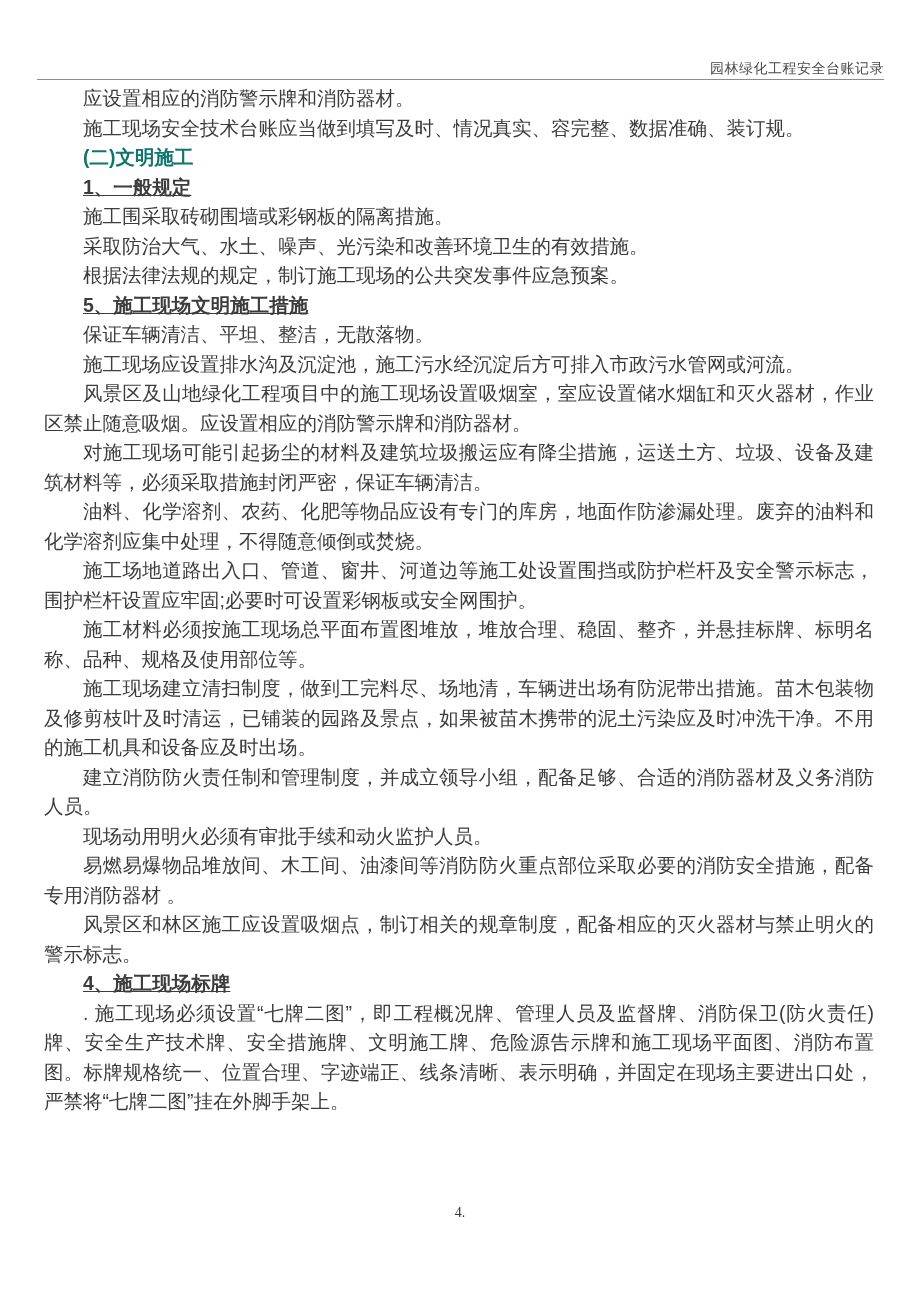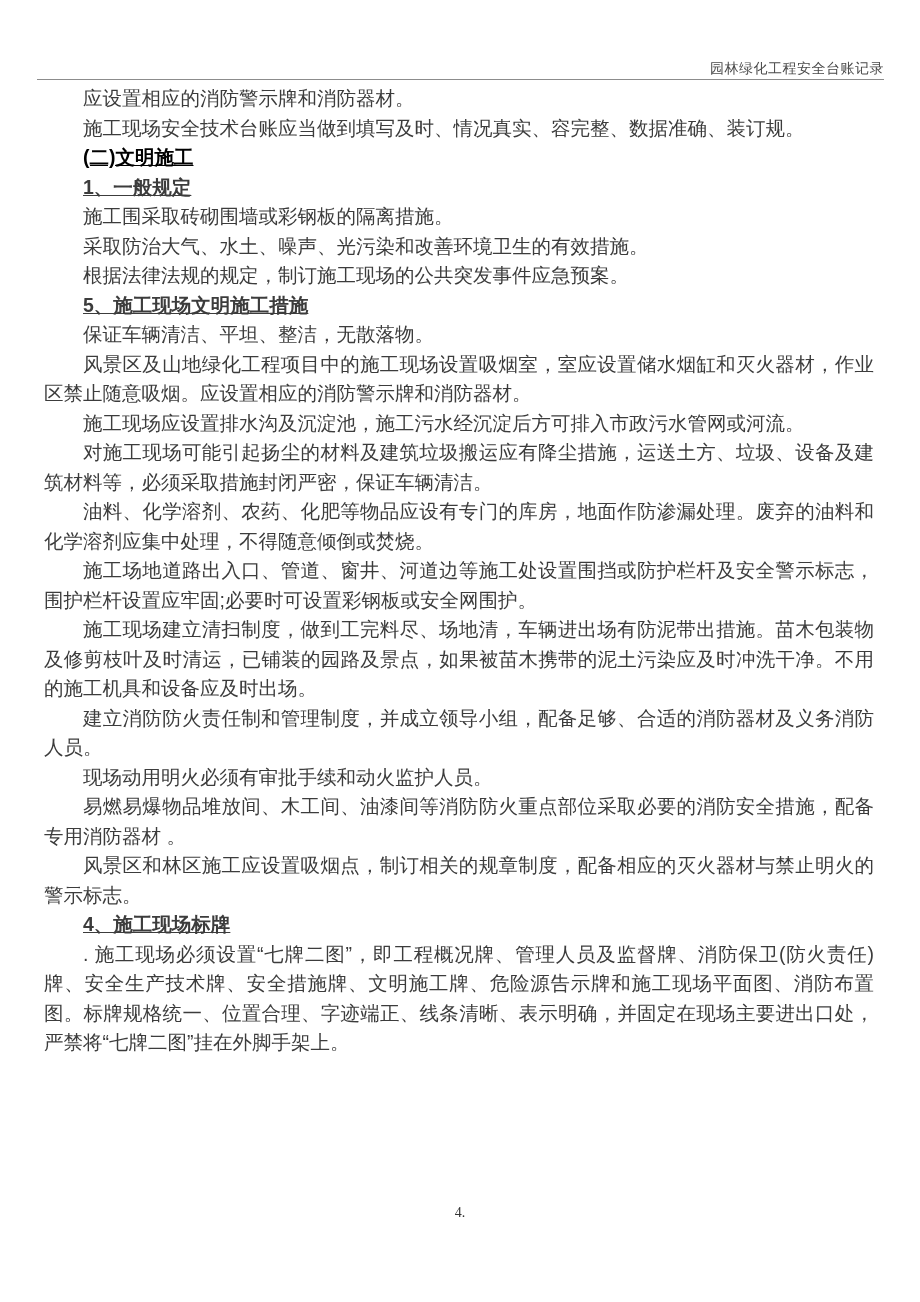--- a/index.html
+++ b/index.html
@@ -29,23 +29,22 @@
     line-height: 29.5px;
     color: #3c3c3c;
     text-align: justify;
   }
   .content p {
     margin: 0;
     padding: 0;
     text-indent: 2em;
   }
   .content p.h-orange {
-    color: #000000;
+    color: #0f766e;
     font-weight: 700;
-    text-decoration: underline;
   }
   .content p.h-bold {
     font-weight: 700;
     text-decoration: underline;
   }
   .page-footer {
     position: absolute;
     top: 1205px;
     left: 0;
     width: 100%;
@@ -65,25 +64,26 @@
 <div class="content">
   <p>应设置相应的消防警示牌和消防器材。</p>
   <p>施工现场安全技术台账应当做到填写及时、情况真实、容完整、数据准确、装订规。</p>
   <p class="h-orange">(二)文明施工</p>
   <p class="h-bold">1、一般规定</p>
   <p>施工围采取砖砌围墙或彩钢板的隔离措施。</p>
   <p>采取防治大气、水土、噪声、光污染和改善环境卫生的有效措施。</p>
   <p>根据法律法规的规定，制订施工现场的公共突发事件应急预案。</p>
   <p class="h-bold">5、施工现场文明施工措施</p>
   <p>保证车辆清洁、平坦、整洁，无散落物。</p>
+  <p>施工现场应设置排水沟及沉淀池，施工污水经沉淀后方可排入市政污水管网或河流。</p>
   <p>风景区及山地绿化工程项目中的施工现场设置吸烟室，室应设置储水烟缸和灭火器材，作业区禁止随意吸烟。应设置相应的消防警示牌和消防器材。</p>
-  <p>施工现场应设置排水沟及沉淀池，施工污水经沉淀后方可排入市政污水管网或河流。</p>
   <p>对施工现场可能引起扬尘的材料及建筑垃圾搬运应有降尘措施，运送土方、垃圾、设备及建筑材料等，必须采取措施封闭严密，保证车辆清洁。</p>
   <p>油料、化学溶剂、农药、化肥等物品应设有专门的库房，地面作防渗漏处理。废弃的油料和化学溶剂应集中处理，不得随意倾倒或焚烧。</p>
   <p>施工场地道路出入口、管道、窗井、河道边等施工处设置围挡或防护栏杆及安全警示标志，围护栏杆设置应牢固;必要时可设置彩钢板或安全网围护。</p>
+  <p>施工材料必须按施工现场总平面布置图堆放，堆放合理、稳固、整齐，并悬挂标牌、标明名称、品种、规格及使用部位等。</p>
   <p>施工现场建立清扫制度，做到工完料尽、场地清，车辆进出场有防泥带出措施。苗木包装物及修剪枝叶及时清运，已铺装的园路及景点，如果被苗木携带的泥土污染应及时冲洗干净。不用的施工机具和设备应及时出场。</p>
   <p>建立消防防火责任制和管理制度，并成立领导小组，配备足够、合适的消防器材及义务消防人员。</p>
   <p>现场动用明火必须有审批手续和动火监护人员。</p>
   <p>易燃易爆物品堆放间、木工间、油漆间等消防防火重点部位采取必要的消防安全措施，配备专用消防器材 。</p>
   <p>风景区和林区施工应设置吸烟点，制订相关的规章制度，配备相应的灭火器材与禁止明火的警示标志。</p>
   <p class="h-bold">4、施工现场标牌</p>
   <p>. 施工现场必须设置“七牌二图”，即工程概况牌、管理人员及监督牌、消防保卫(防火责任)牌、安全生产技术牌、安全措施牌、文明施工牌、危险源告示牌和施工现场平面图、消防布置图。标牌规格统一、位置合理、字迹端正、线条清晰、表示明确，并固定在现场主要进出口处，严禁将“七牌二图”挂在外脚手架上。</p>
 </div>
 
 <div class="page-footer">

